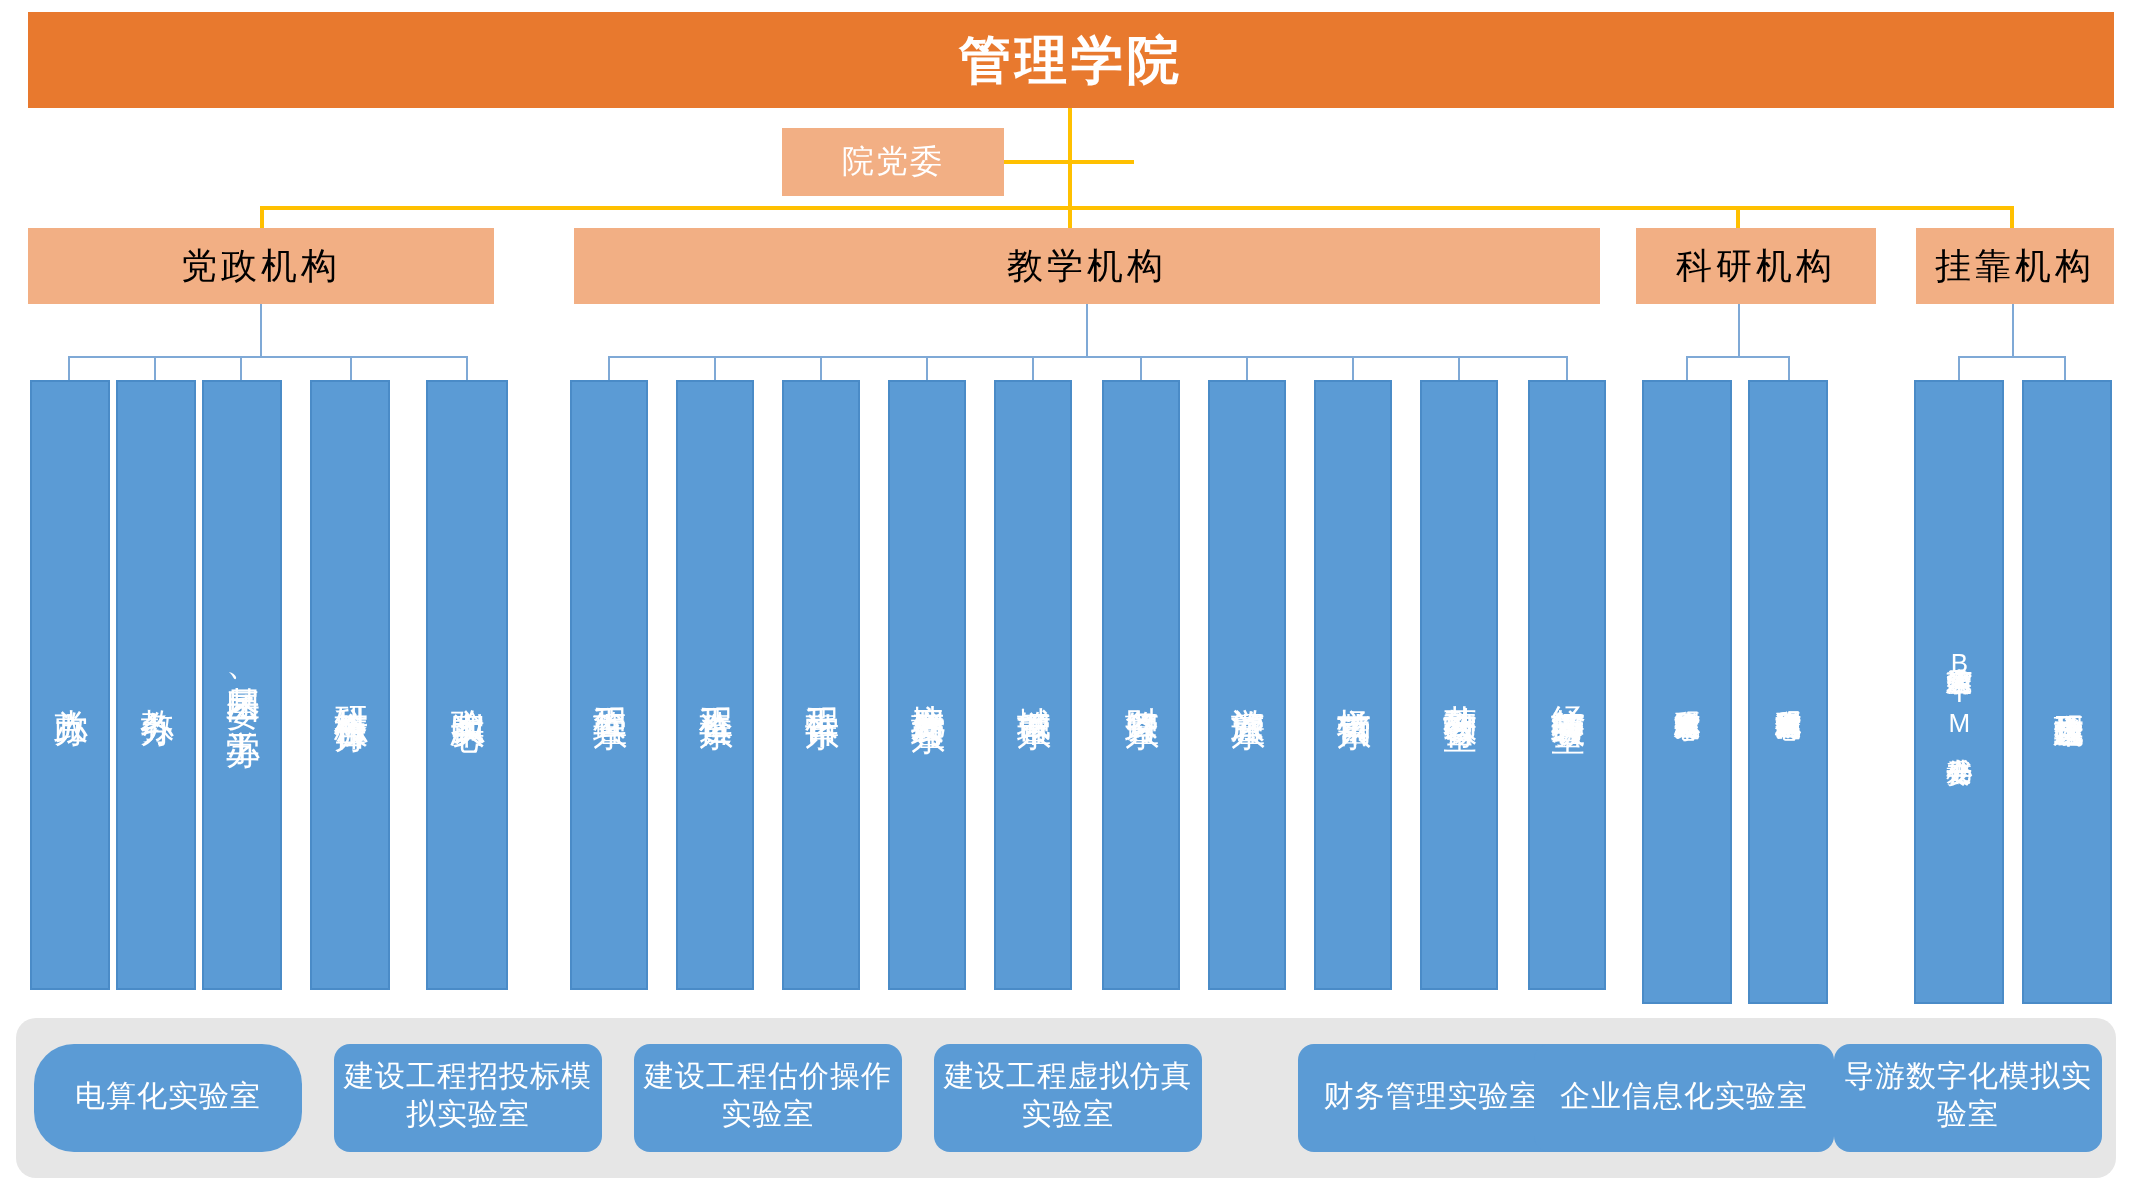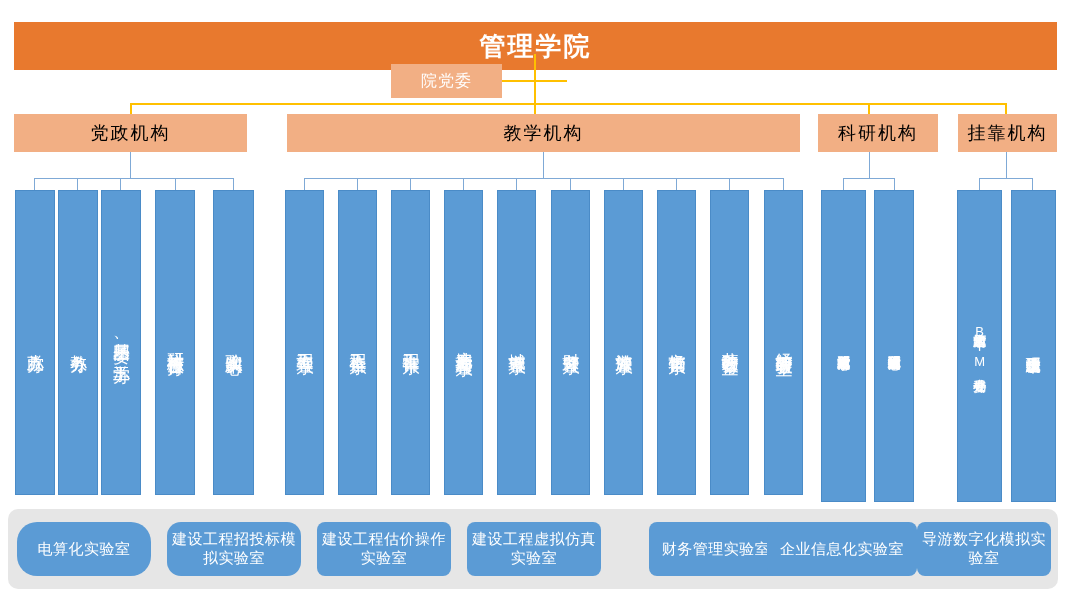--- a/index.html
+++ b/index.html
@@ -7,21 +7,21 @@
     width:1066px;height:596px;
     background:#ffffff;
     font-family:"Liberation Sans","DejaVu Sans",sans-serif;
     overflow:hidden;
     position:relative;
   }
   #chart{position:absolute;left:0;top:0;width:1066px;height:596px;}
 
   
   .root-bar{
-    position:absolute;left:14px;top:22px;width:1043px;height:48px;
+    position:absolute;left:14px;top:6px;width:1043px;height:48px;
     background:#E8792E;color:#ffffff;
     display:flex;align-items:center;justify-content:center;
     font-size:26px;font-weight:bold;letter-spacing:2px;
   }
 
   
   .sec-box{
     position:absolute;top:64px;height:34px;
     background:#F2AF84;color:#ffffff;
     display:flex;align-items:center;justify-content:center;
@@ -155,20 +155,20 @@
 
   <div class="col res tall" style="left:821px;width:45px;">河南省数字建造工程技术研究中心</div>
   <div class="col res tall" style="left:874px;width:40px;">河南省全过程工程咨询工程技术研究中心</div>
 
   <div class="col res tall" style="left:957px;width:45px;">河南省土木建筑学会BIM专委会秘书处</div>
   <div class="col res tall" style="left:1011px;width:45px;font-size:15px;">平顶山市土木建筑工程学会</div>
 
   <div class="tray"></div>
 
   <div class="lab" style="left:17px;width:134px;border-radius:20px;">电算化实验室</div>
-  <div class="lab" style="left:167px;width:134px;border-radius:14px;">建设工程招投标模拟实验室</div>
+  <div class="lab" style="left:167px;width:134px;">建设工程招投标模拟实验室</div>
   <div class="lab" style="left:317px;width:134px;">建设工程估价操作实验室</div>
   <div class="lab" style="left:467px;width:134px;">建设工程虚拟仿真实验室</div>
   <div class="lab" style="left:617px;width:134px;margin-left:32px;">财务管理实验室</div>
   <div class="lab" style="left:767px;width:150px;">企业信息化实验室</div>
   <div class="lab" style="left:917px;width:134px;">导游数字化模拟实验室</div>
 
 </div>
 
 </body></html>

